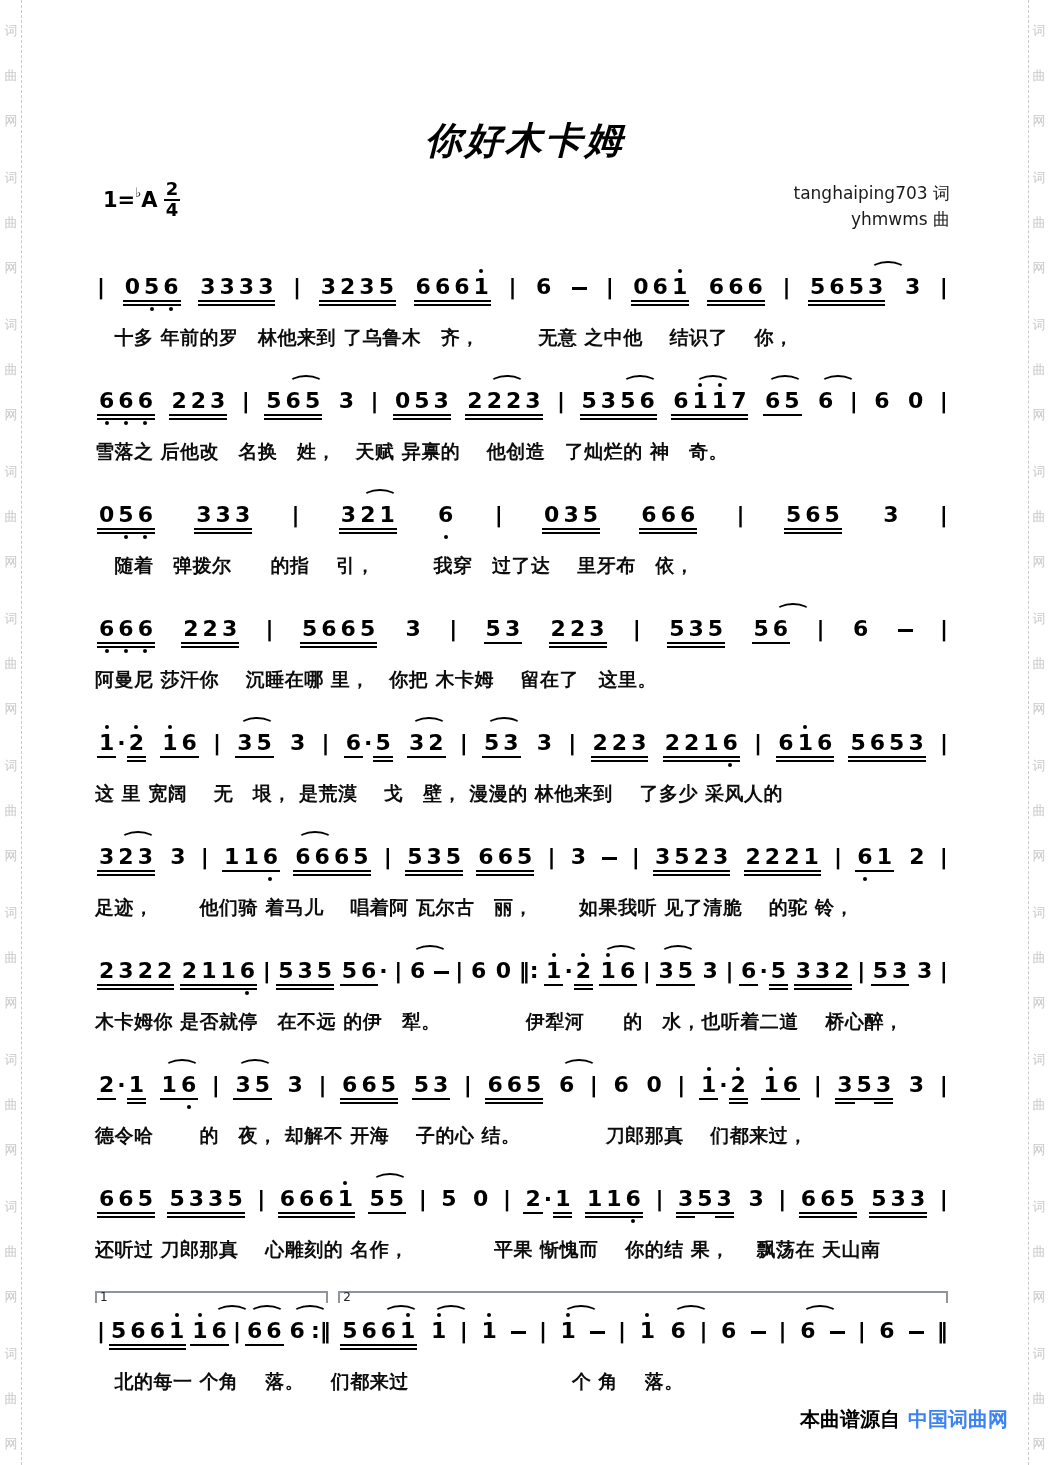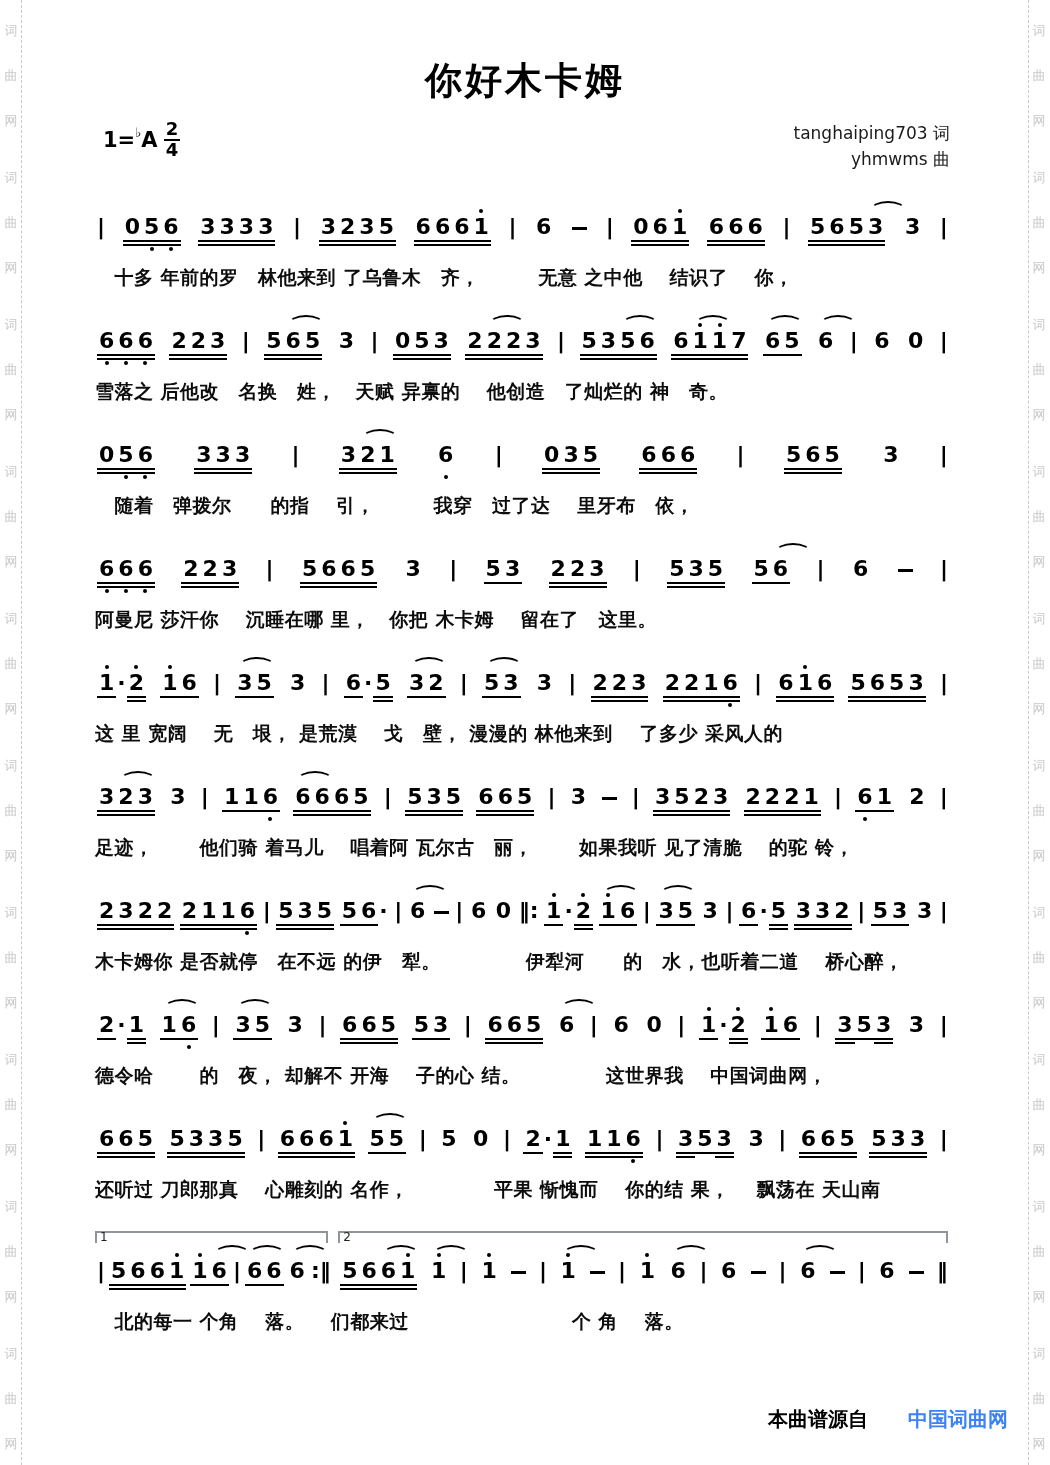--- a/index.html
+++ b/index.html
@@ -7,21 +7,21 @@
         font-family:"DejaVu Sans",sans-serif;color:#000;}
   
   .wm-col{position:absolute;top:8px;width:18px;display:flex;flex-direction:column;
           align-items:center;font-size:13px;line-height:45px;}
   .wm-left{left:2px;}  .wm-right{right:2px;}
   .wm-col span{height:45px;display:block;}
   .wm-col span:nth-child(3n){margin-bottom:12px;}
   .vdash{position:absolute;top:0;bottom:0;width:0;border-left:1px dashed #c9c9c9;}
   .vdash-left{left:21px;} .vdash-right{right:21px;}
   
-  .title{margin:0;padding-top:56px;text-align:center;font-size:37px;font-weight:bold;letter-spacing:3px;}
+  .title{margin:0;padding-top:116px;text-align:center;font-size:37px;font-weight:bold;letter-spacing:3px;font-style:italic;}
   .meta{display:flex;justify-content:space-between;align-items:flex-start;margin:14px 100px 0 103px;}
   .keysig{font-size:21px;font-weight:bold;display:flex;align-items:center;}
   .keysig .flat{font-size:13px;vertical-align:super;position:relative;top:-7px;}
   .frac{display:inline-flex;flex-direction:column;align-items:center;margin-left:6px;
         font-size:18px;line-height:1.05;}
   .frac .num{border-bottom:2px solid #000;padding:0 2px;}
   .credits{text-align:right;font-size:17px;line-height:1.55;color:#1a1a1a;margin-left:24px;}
   
   .score{margin:30px 100px 0 95px;}
   .scoreline{margin-bottom:26px;}
@@ -43,21 +43,21 @@
   .dashbar{width:15px;height:3px;background:#000;display:inline-block;margin-bottom:8px;}
   .lyr{white-space:pre;font-size:19px;font-weight:600;letter-spacing:.5px;margin-top:16px;color:#0d0d0d;}
   
   .voltaline{display:flex;gap:8px;}
   .vsec{position:relative;padding-top:18px;}
   .v1{width:27.5%;} .v2{flex:1;}
   .vbr{position:absolute;top:2px;left:0;right:2px;height:10px;
        border-top:2px solid #8f959b;border-left:2px solid #8f959b;border-right:2px solid #8f959b;}
   .vlabel{position:absolute;top:2px;left:5px;font-size:12px;color:#222;line-height:1;}
   
-  .footer{position:absolute;bottom:32px;right:42px;display:flex;gap:40px;
+  .footer{position:absolute;bottom:32px;right:42px;display:flex;gap:8px;
           font-size:20px;font-weight:bold;}
 </style>
 </head>
 <body>
 
 <div class="page">
   <div class="wm-col wm-left" id="wmL" style="color: rgb(201, 201, 201);">
       <span>词</span>
       <span>曲</span>
       <span>网</span>
@@ -633,21 +633,21 @@
           <span class="grp">
             <span class="note">3<i class="ul ul1"></i><i class="ul ul2"></i></span>
             <span class="note">5<i class="ul ul1"></i></span>
             <span class="note">3<i class="ul ul1"></i><i class="ul ul2"></i></span>
           </span>
           <span class="grp">
             <span class="note">3</span>
           </span>
           <span class="bar">|</span>
         </div>
-        <div class="lyr">德令哈　　 的　夜， 却解不 开海　 子的心 结。　　　　 这世界我　 中国词曲网，</div>
+        <div class="lyr">德令哈　　 的　夜， 却解不 开海　 子的心 结。　　　　 刀郎那真　 们都来过，</div>
       </div>
       <div class="scoreline">
         <div class="notesrow">
           <span class="grp">
             <span class="note">6<i class="ul ul1"></i><i class="ul ul2"></i></span>
             <span class="note">6<i class="ul ul1"></i><i class="ul ul2"></i></span>
             <span class="note">5<i class="ul ul1"></i><i class="ul ul2"></i></span>
           </span>
           <span class="grp">
             <span class="note">5<i class="ul ul1"></i><i class="ul ul2"></i></span>

